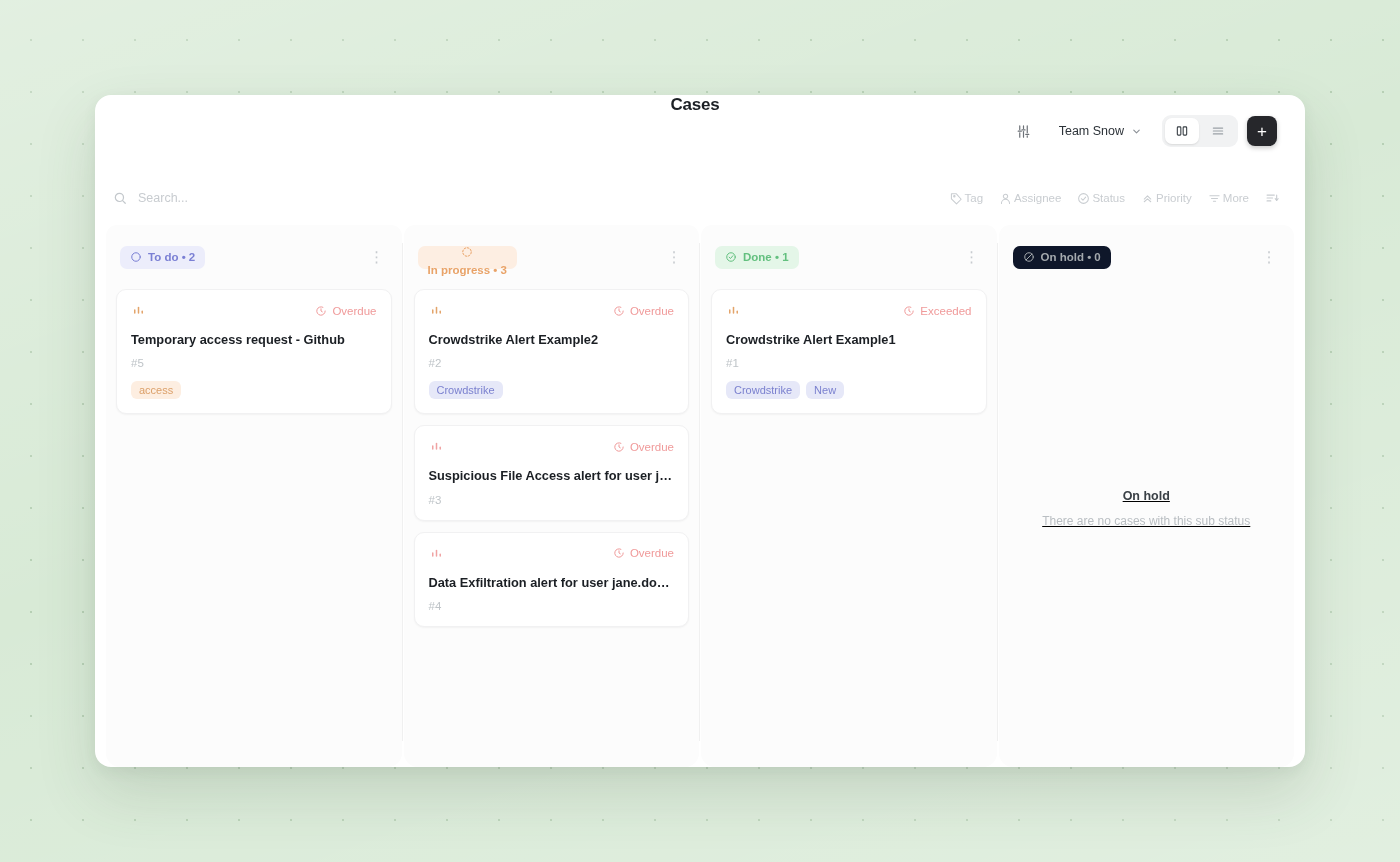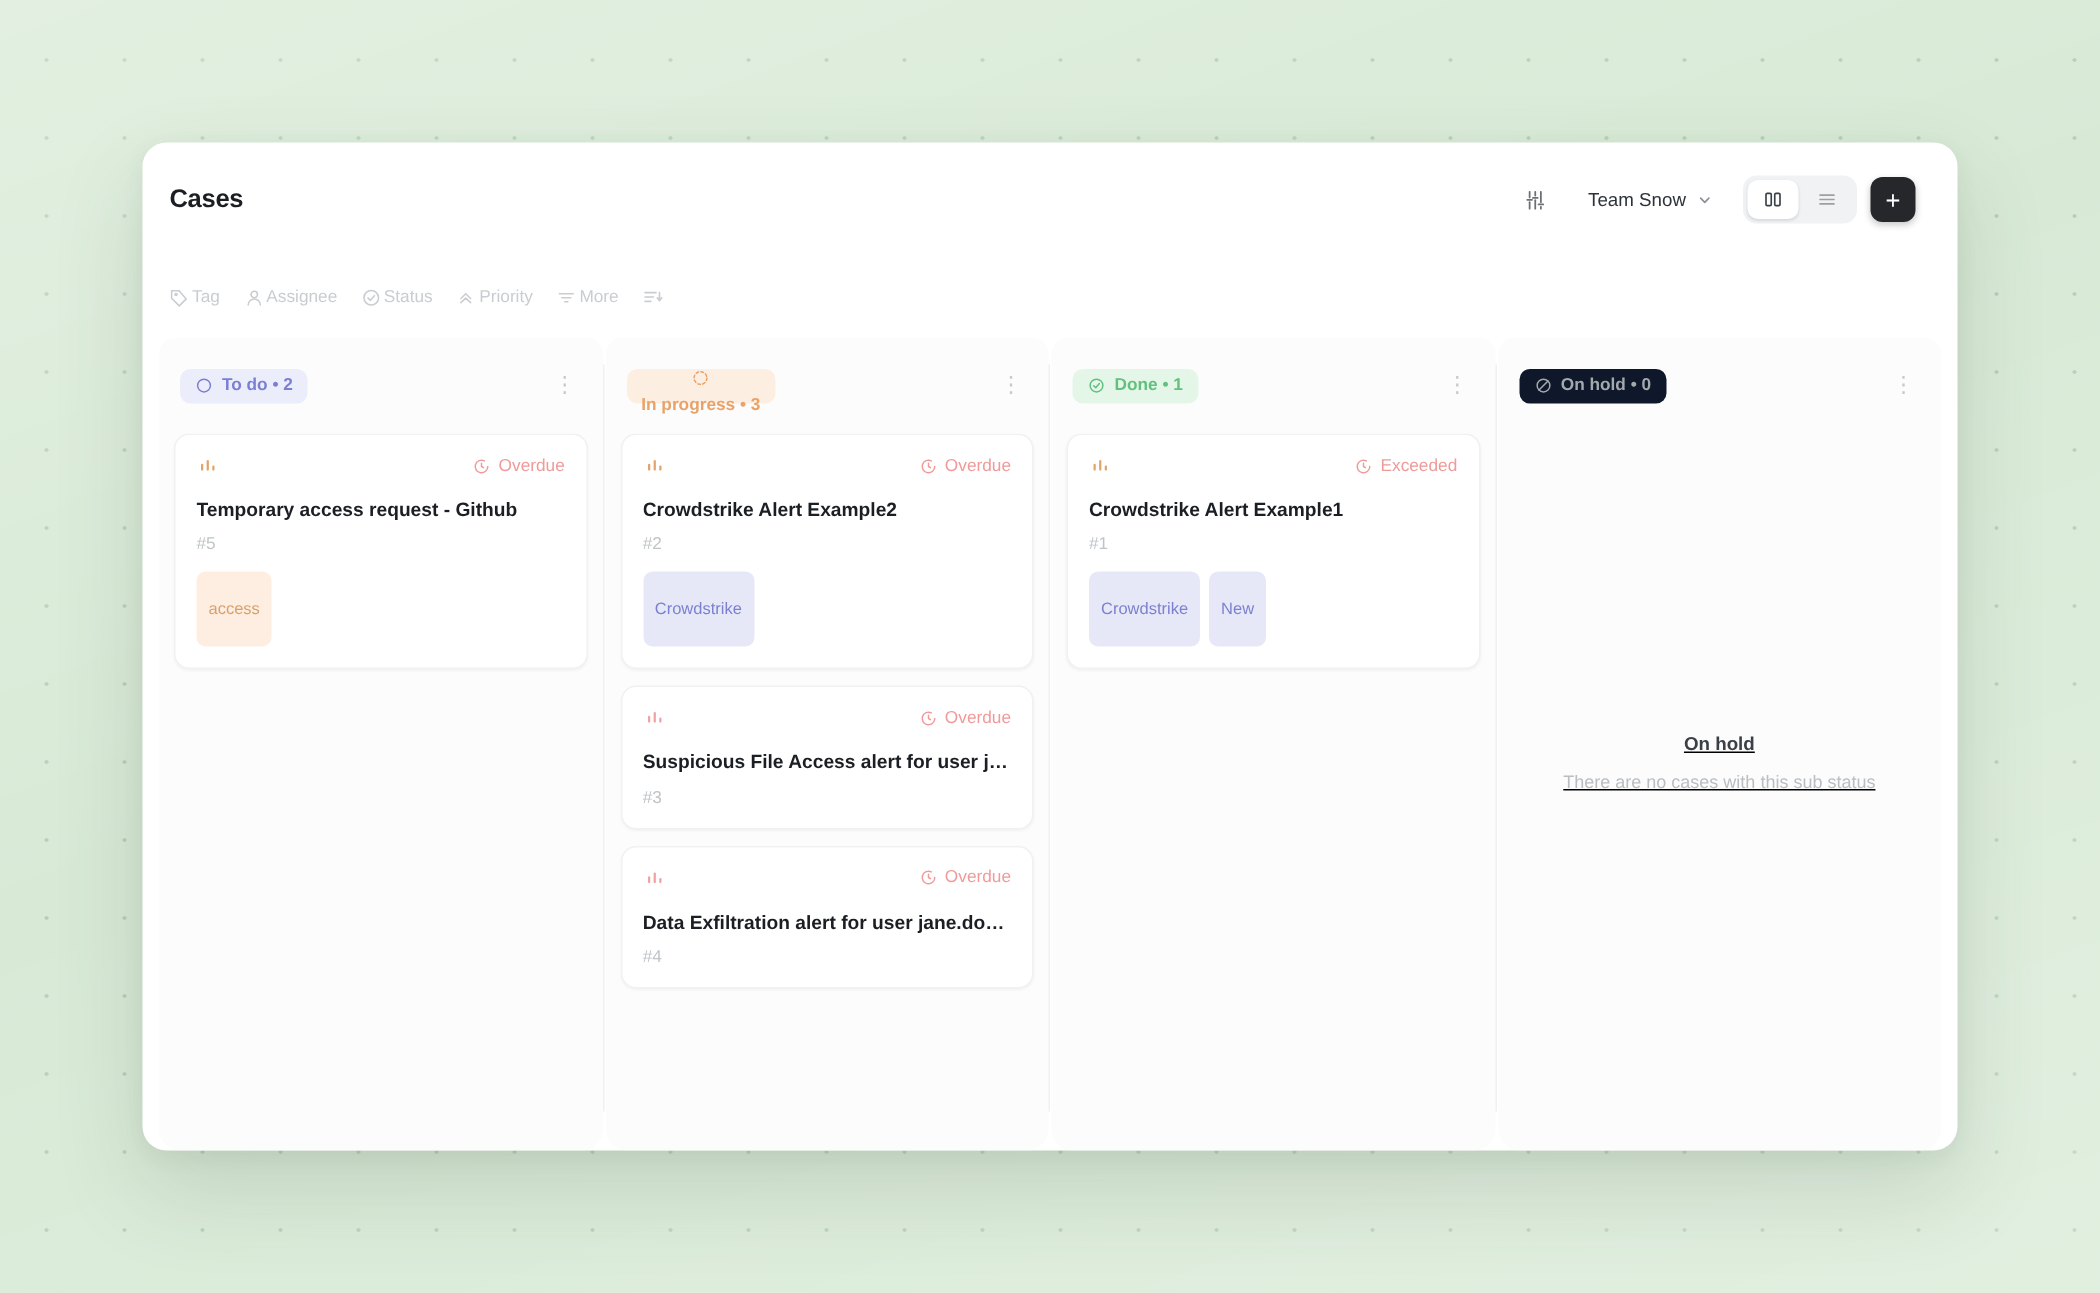--- a/index.html
+++ b/index.html
@@ -22,21 +22,21 @@
 
   
   .panel{
     position:absolute; left:95px; top:95px; width:1210px; height:672px;
     background:#fff; border-radius:16px;
     box-shadow:0 26px 60px rgba(60,80,60,.16), 0 4px 14px rgba(60,80,60,.07);
     overflow:hidden;
   }
 
   
-  .hdr{ height:76px; display:flex; align-items:center; padding:0 28px 0 18px; }
+  .hdr{ height:76px; display:flex; align-items:center; padding:0 28px 0 18px;flex-direction:column; }
   .page-title{ font-size:17px; font-weight:700; color:#1b1f24; letter-spacing:-.2px; }
   .hdr-right{ margin-left:auto; display:flex; align-items:center; gap:9px; }
 
   .icon-btn{
     width:30px; height:30px; border-radius:8px; display:flex;
     align-items:center; justify-content:center; cursor:pointer; background:transparent;
   }
 
   .team-chip{
     display:flex; align-items:center; gap:7px; height:31px; padding:0 11px;
@@ -113,21 +113,21 @@
     margin-left:auto; display:flex; align-items:flex-end; gap:5px;
     font-size:11.5px; font-weight:500; color:#f09a9a;
   }
   .card-title{
     font-size:12.8px; font-weight:700; color:#1b1f24; line-height:1.35;
     margin-bottom:9px; white-space:nowrap; overflow:hidden; text-overflow:ellipsis;
   }
   .card-id{ font-size:11.5px; color:#bfc4c8; }
   .tags{ display:flex; gap:6px; margin-top:12px; flex-wrap:wrap; }
   .tag{
-    font-size:11px; font-weight:500; padding:19px 8px; border-radius:6px;
+    font-size:11px; font-weight:500; padding:3px 8px; border-radius:6px;
     white-space:nowrap;
   }
   .tag-access{ background:#fdeee1; color:#dba06a; }
   .tag-crowdstrike{ background:#e6e8f8; color:#7b81cf; }
   .tag-new{ background:#e6e8f8; color:#7b81cf; }
 
   
   .empty{
     flex:1; display:flex; flex-direction:column; align-items:center;
     justify-content:center; gap:11px; padding-bottom:30px;
@@ -192,20 +192,29 @@
             </svg>
           </span>
         </div>
       </div>
 
       <div class="add-btn">+</div>
     </div>
   </div>
 
   <div class="filters">
+    <div class="search-wrap">
+      <span>
+        <svg width="14" height="14" viewBox="0 0 24 24" fill="none" stroke="#c3c8cc" stroke-width="2.1" stroke-linecap="round">
+          <circle cx="11" cy="11" r="7"></circle>
+            <line x1="16.5" y1="16.5" x2="21" y2="21"></line>
+        </svg>
+      </span>
+      <input class="search-input" type="text" placeholder="Search..." style="">
+    </div>
 
     <div class="filter-list">
 
       <div class="filter-item">
         <span>
           <svg width="13" height="13" viewBox="0 0 24 24" fill="none" stroke="currentColor" stroke-width="1.9" stroke-linecap="round" stroke-linejoin="round">
             <path d="M20.6 13.4 12 22 2.6 12.6V3.4h9.2z"></path>
               <circle cx="8" cy="8" r="1.3"></circle>
           </svg>
         </span>

